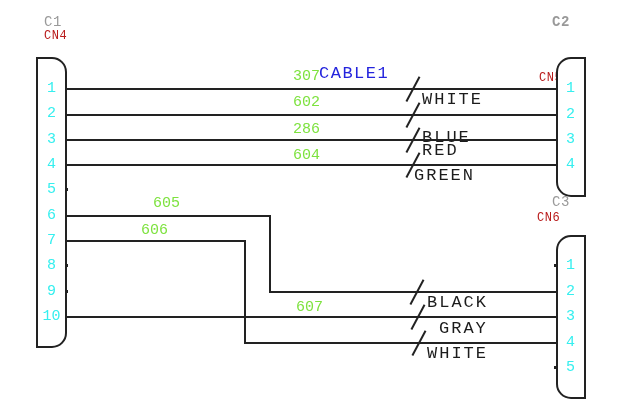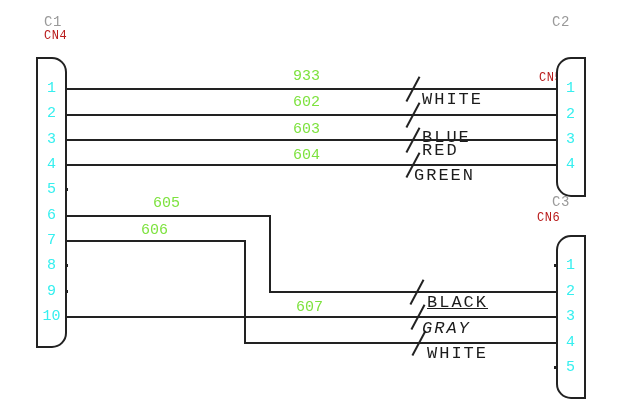--- a/index.html
+++ b/index.html
@@ -63,73 +63,74 @@
   <div class="pin" style="left:39px;top:208px;">6</div>
   <div class="pin" style="left:39px;top:233px;">7</div>
   <div class="pin" style="left:39px;top:258px;">8</div>
   <div class="pin" style="left:39px;top:284px;">9</div>
   <div class="pin" style="left:39px;top:309px;">10</div>
 
   <div class="stub" style="left:65px;top:188px;"></div>
   <div class="stub" style="left:65px;top:264px;"></div>
   <div class="stub" style="left:65px;top:290px;"></div>
 
-  <div class="abs ref" style="left:552px;top:15px;">C2</div>
+  <div class="abs ref" style="left:552px;top:15px;font-weight:bold;">C2</div>
   <div class="abs cname" style="left:539px;top:28px;margin-top:42px;">CN5</div>
   <div class="conn-body conn-right" style="left:556px;top:57px;width:30px;height:140px;"></div>
   <div class="pin" style="left:558px;top:81px;">1</div>
   <div class="pin" style="left:558px;top:107px;">2</div>
   <div class="pin" style="left:558px;top:132px;">3</div>
   <div class="pin" style="left:558px;top:157px;">4</div>
 
   <div class="abs ref" style="left:552px;top:195px;">C3</div>
   <div class="abs cname" style="left:537px;top:210px;">CN6</div>
   <div class="conn-body conn-right" style="left:556px;top:235px;width:30px;height:164px;"></div>
   <div class="pin" style="left:558px;top:258px;">1</div>
   <div class="pin" style="left:558px;top:284px;">2</div>
   <div class="pin" style="left:558px;top:309px;">3</div>
   <div class="pin" style="left:558px;top:335px;">4</div>
   <div class="pin" style="left:558px;top:360px;">5</div>
 
   <div class="stub" style="left:554px;top:264px;"></div>
   <div class="stub" style="left:554px;top:366px;"></div>
 
+  <div class="cable" style="left:319px;top:66px;">CABLE1</div>
 
   <div class="wire-h" style="left:67px;top:88px;width:489px;"></div>
-  <div class="wnum" style="left:260px;top:69px;">933</div>
+  <div class="wnum" style="left:260px;top:69px;">307</div>
   <div class="slash" style="left:412px;top:75px;"></div>
   <div class="clabel" style="left:422px;top:92px;">WHITE</div>
 
   <div class="wire-h" style="left:67px;top:114px;width:489px;"></div>
   <div class="wnum" style="left:260px;top:95px;">602</div>
   <div class="slash" style="left:412px;top:101px;"></div>
   <div class="clabel" style="left:422px;top:118px;margin-top:12px;">BLUE</div>
 
   <div class="wire-h" style="left:67px;top:139px;width:489px;"></div>
-  <div class="wnum" style="left:260px;top:122px;">603</div>
+  <div class="wnum" style="left:260px;top:122px;">286</div>
   <div class="slash" style="left:412px;top:126px;"></div>
   <div class="clabel" style="left:422px;top:143px;">RED</div>
 
   <div class="wire-h" style="left:67px;top:164px;width:489px;"></div>
   <div class="wnum" style="left:260px;top:148px;">604</div>
   <div class="slash" style="left:412px;top:151px;"></div>
   <div class="clabel" style="left:414px;top:168px;">GREEN</div>
 
   <div class="wire-h" style="left:67px;top:215px;width:204px;"></div>
   <div class="wire-v" style="left:269px;top:215px;height:78px;"></div>
   <div class="wire-h" style="left:269px;top:291px;width:287px;"></div>
   <div class="wnum" style="left:120px;top:196px;">605</div>
   <div class="slash" style="left:416px;top:278px;"></div>
-  <div class="clabel" style="left:427px;top:295px;text-decoration:underline;">BLACK</div>
+  <div class="clabel" style="left:427px;top:295px;">BLACK</div>
 
   <div class="wire-h" style="left:67px;top:240px;width:179px;"></div>
   <div class="wire-v" style="left:244px;top:240px;height:103px;"></div>
   <div class="wire-h" style="left:244px;top:342px;width:312px;"></div>
   <div class="wnum" style="left:108px;top:223px;">606</div>
   <div class="slash" style="left:418px;top:329px;"></div>
   <div class="clabel" style="left:427px;top:346px;">WHITE</div>
 
   <div class="wire-h" style="left:67px;top:316px;width:489px;"></div>
   <div class="wnum" style="left:263px;top:300px;">607</div>
   <div class="slash" style="left:417px;top:303px;"></div>
-  <div class="clabel" style="left:422px;top:321px;font-style:italic;">GRAY</div>
+  <div class="clabel" style="left:439px;top:321px;">GRAY</div>
 
 </div>
 
 </body></html>

